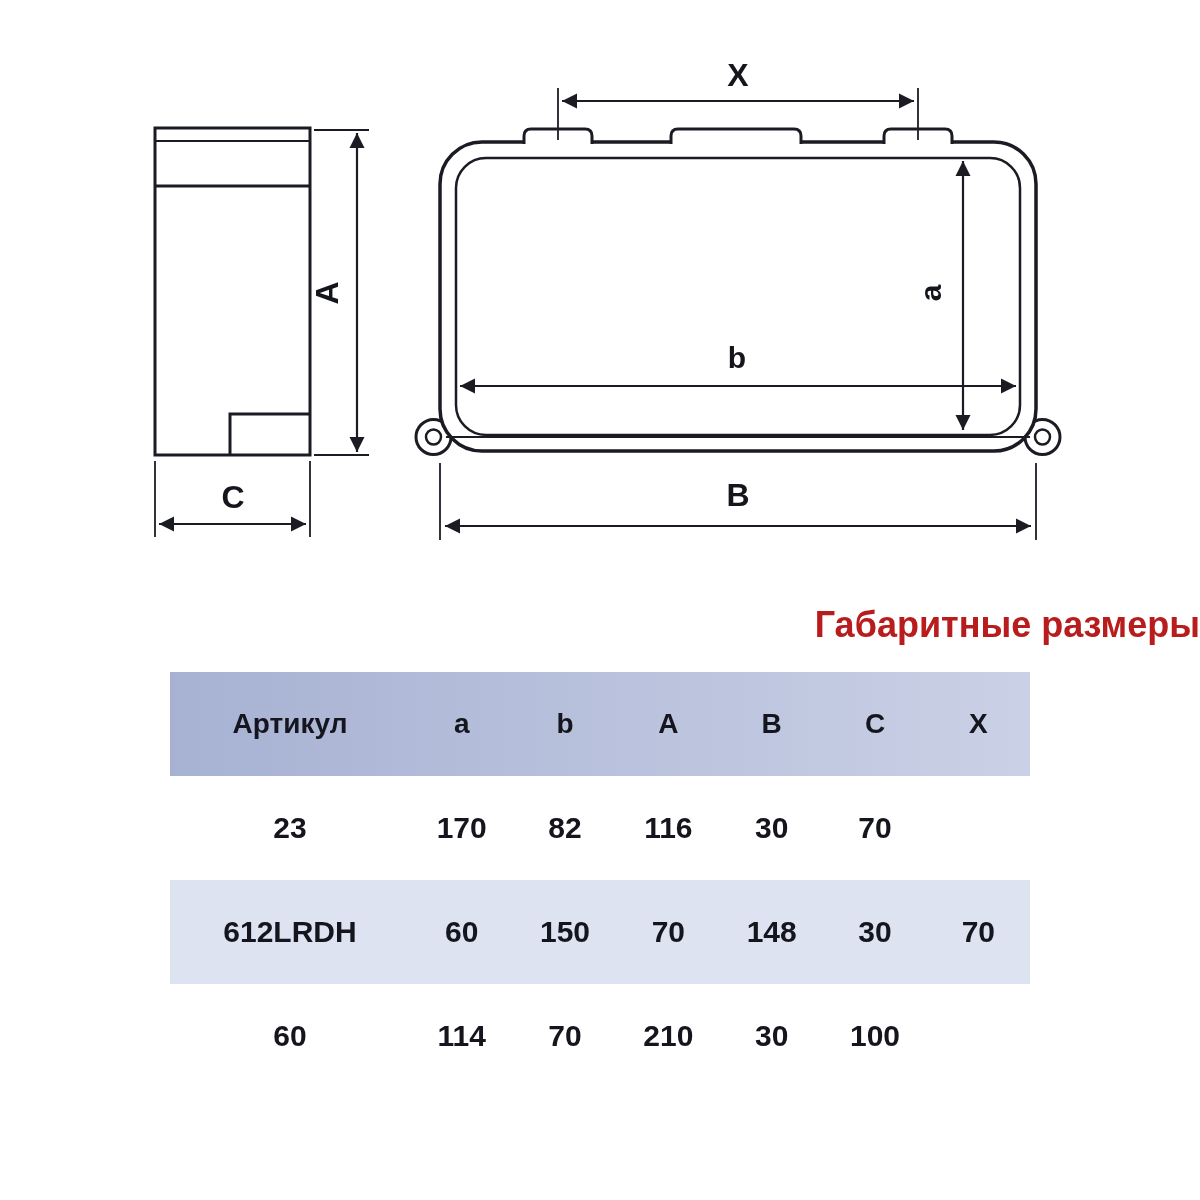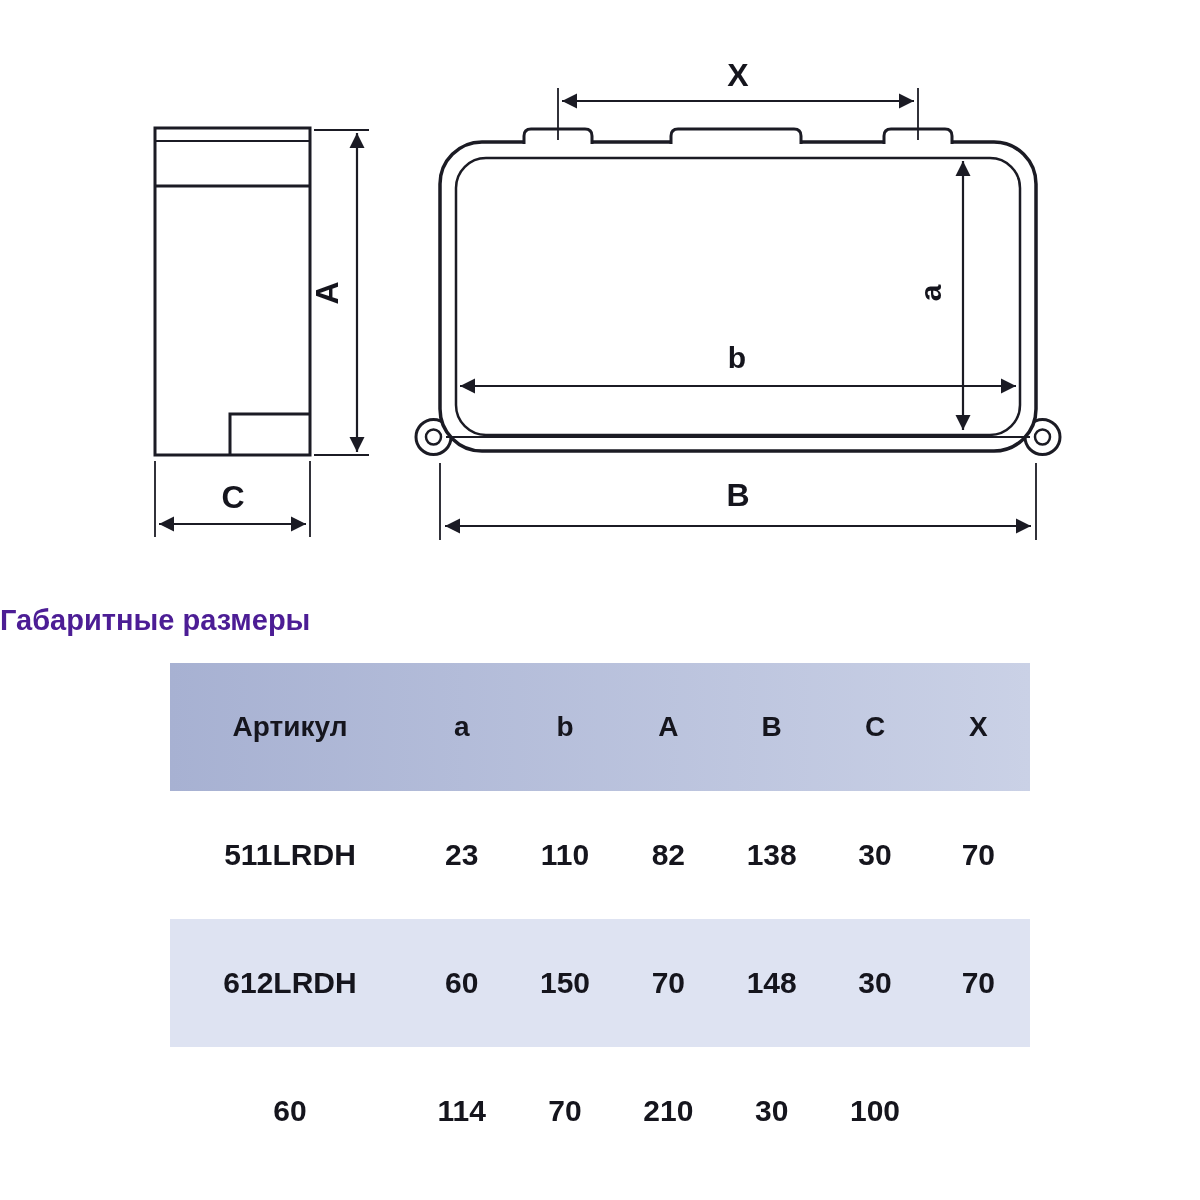--- a/index.html
+++ b/index.html
@@ -9,31 +9,31 @@
     color:#16161e;
     overflow:hidden;
   }
   .drawing{display:block;}
   svg text{
     font-family:"Liberation Sans",sans-serif;
     font-weight:bold;
     fill:#15151d;
   }
   .title{
-    text-align:left;
-    font-size:29px;
+    text-align:right;
+    font-size:36px;
     font-weight:bold;
-    color:#4c1d95;
+    color:#b91c1c;
     margin:34px 0 26px 0;
   }
   .dim-table{width:860px;margin:0 auto;}
   .row{
     display:grid;
     grid-template-columns:240px repeat(6,1fr);
-    height:128px;
+    height:104px;
     align-items:center;
   }
   .row.header{
     background:linear-gradient(90deg,var(--grad1,#a7b1d2),var(--grad2,#cad1e6));
   }
   .row.striped{background:var(--stripe,#dee3f2);}
   .cell{
     text-align:center;
     font-weight:bold;
     font-size:30px;
@@ -126,25 +126,24 @@
     <div class="cell">Артикул</div>
     <div class="cell">a</div>
     <div class="cell">b</div>
     <div class="cell">A</div>
     <div class="cell">B</div>
     <div class="cell">C</div>
     <div class="cell">X</div>
   </div>
 
   <div class="row">
-    <div class="cell">511LRDH</div>
     <div class="cell">23</div>
-    <div class="cell">110</div>
+    <div class="cell">170</div>
     <div class="cell">82</div>
-    <div class="cell">138</div>
+    <div class="cell">116</div>
     <div class="cell">30</div>
     <div class="cell">70</div>
   </div>
 
   <div class="row striped">
     <div class="cell">612LRDH</div>
     <div class="cell">60</div>
     <div class="cell">150</div>
     <div class="cell">70</div>
     <div class="cell">148</div>

